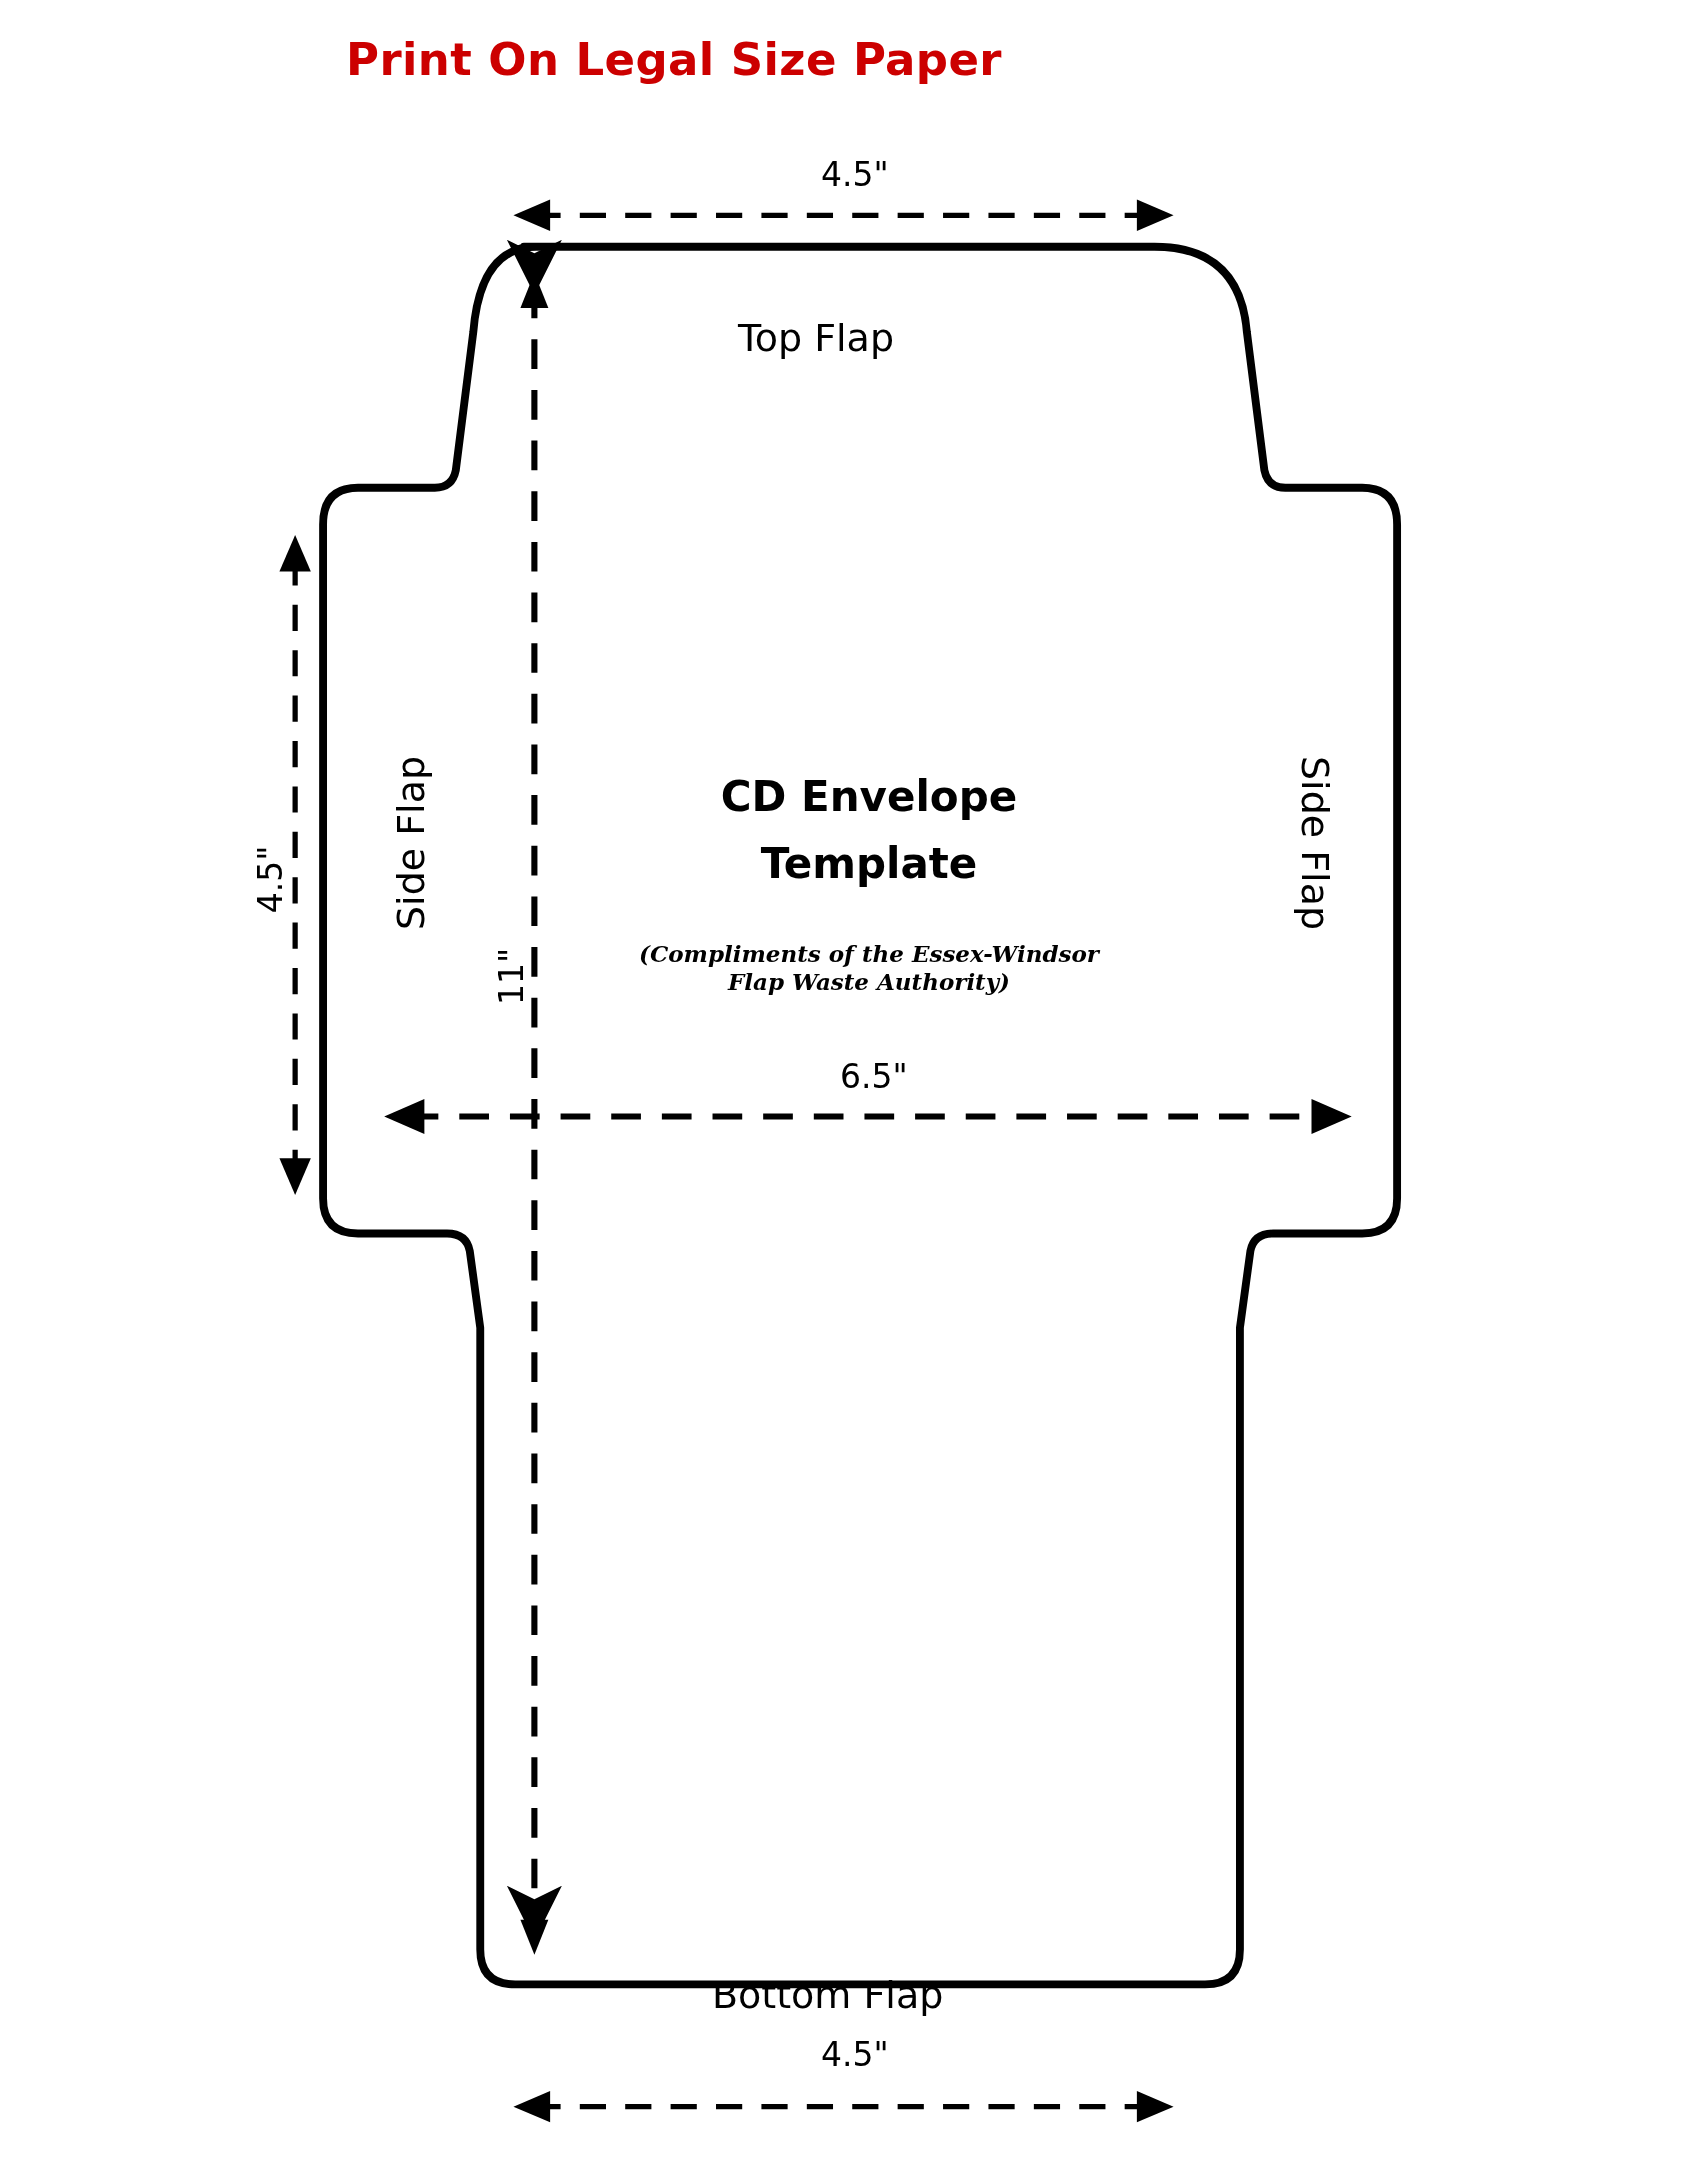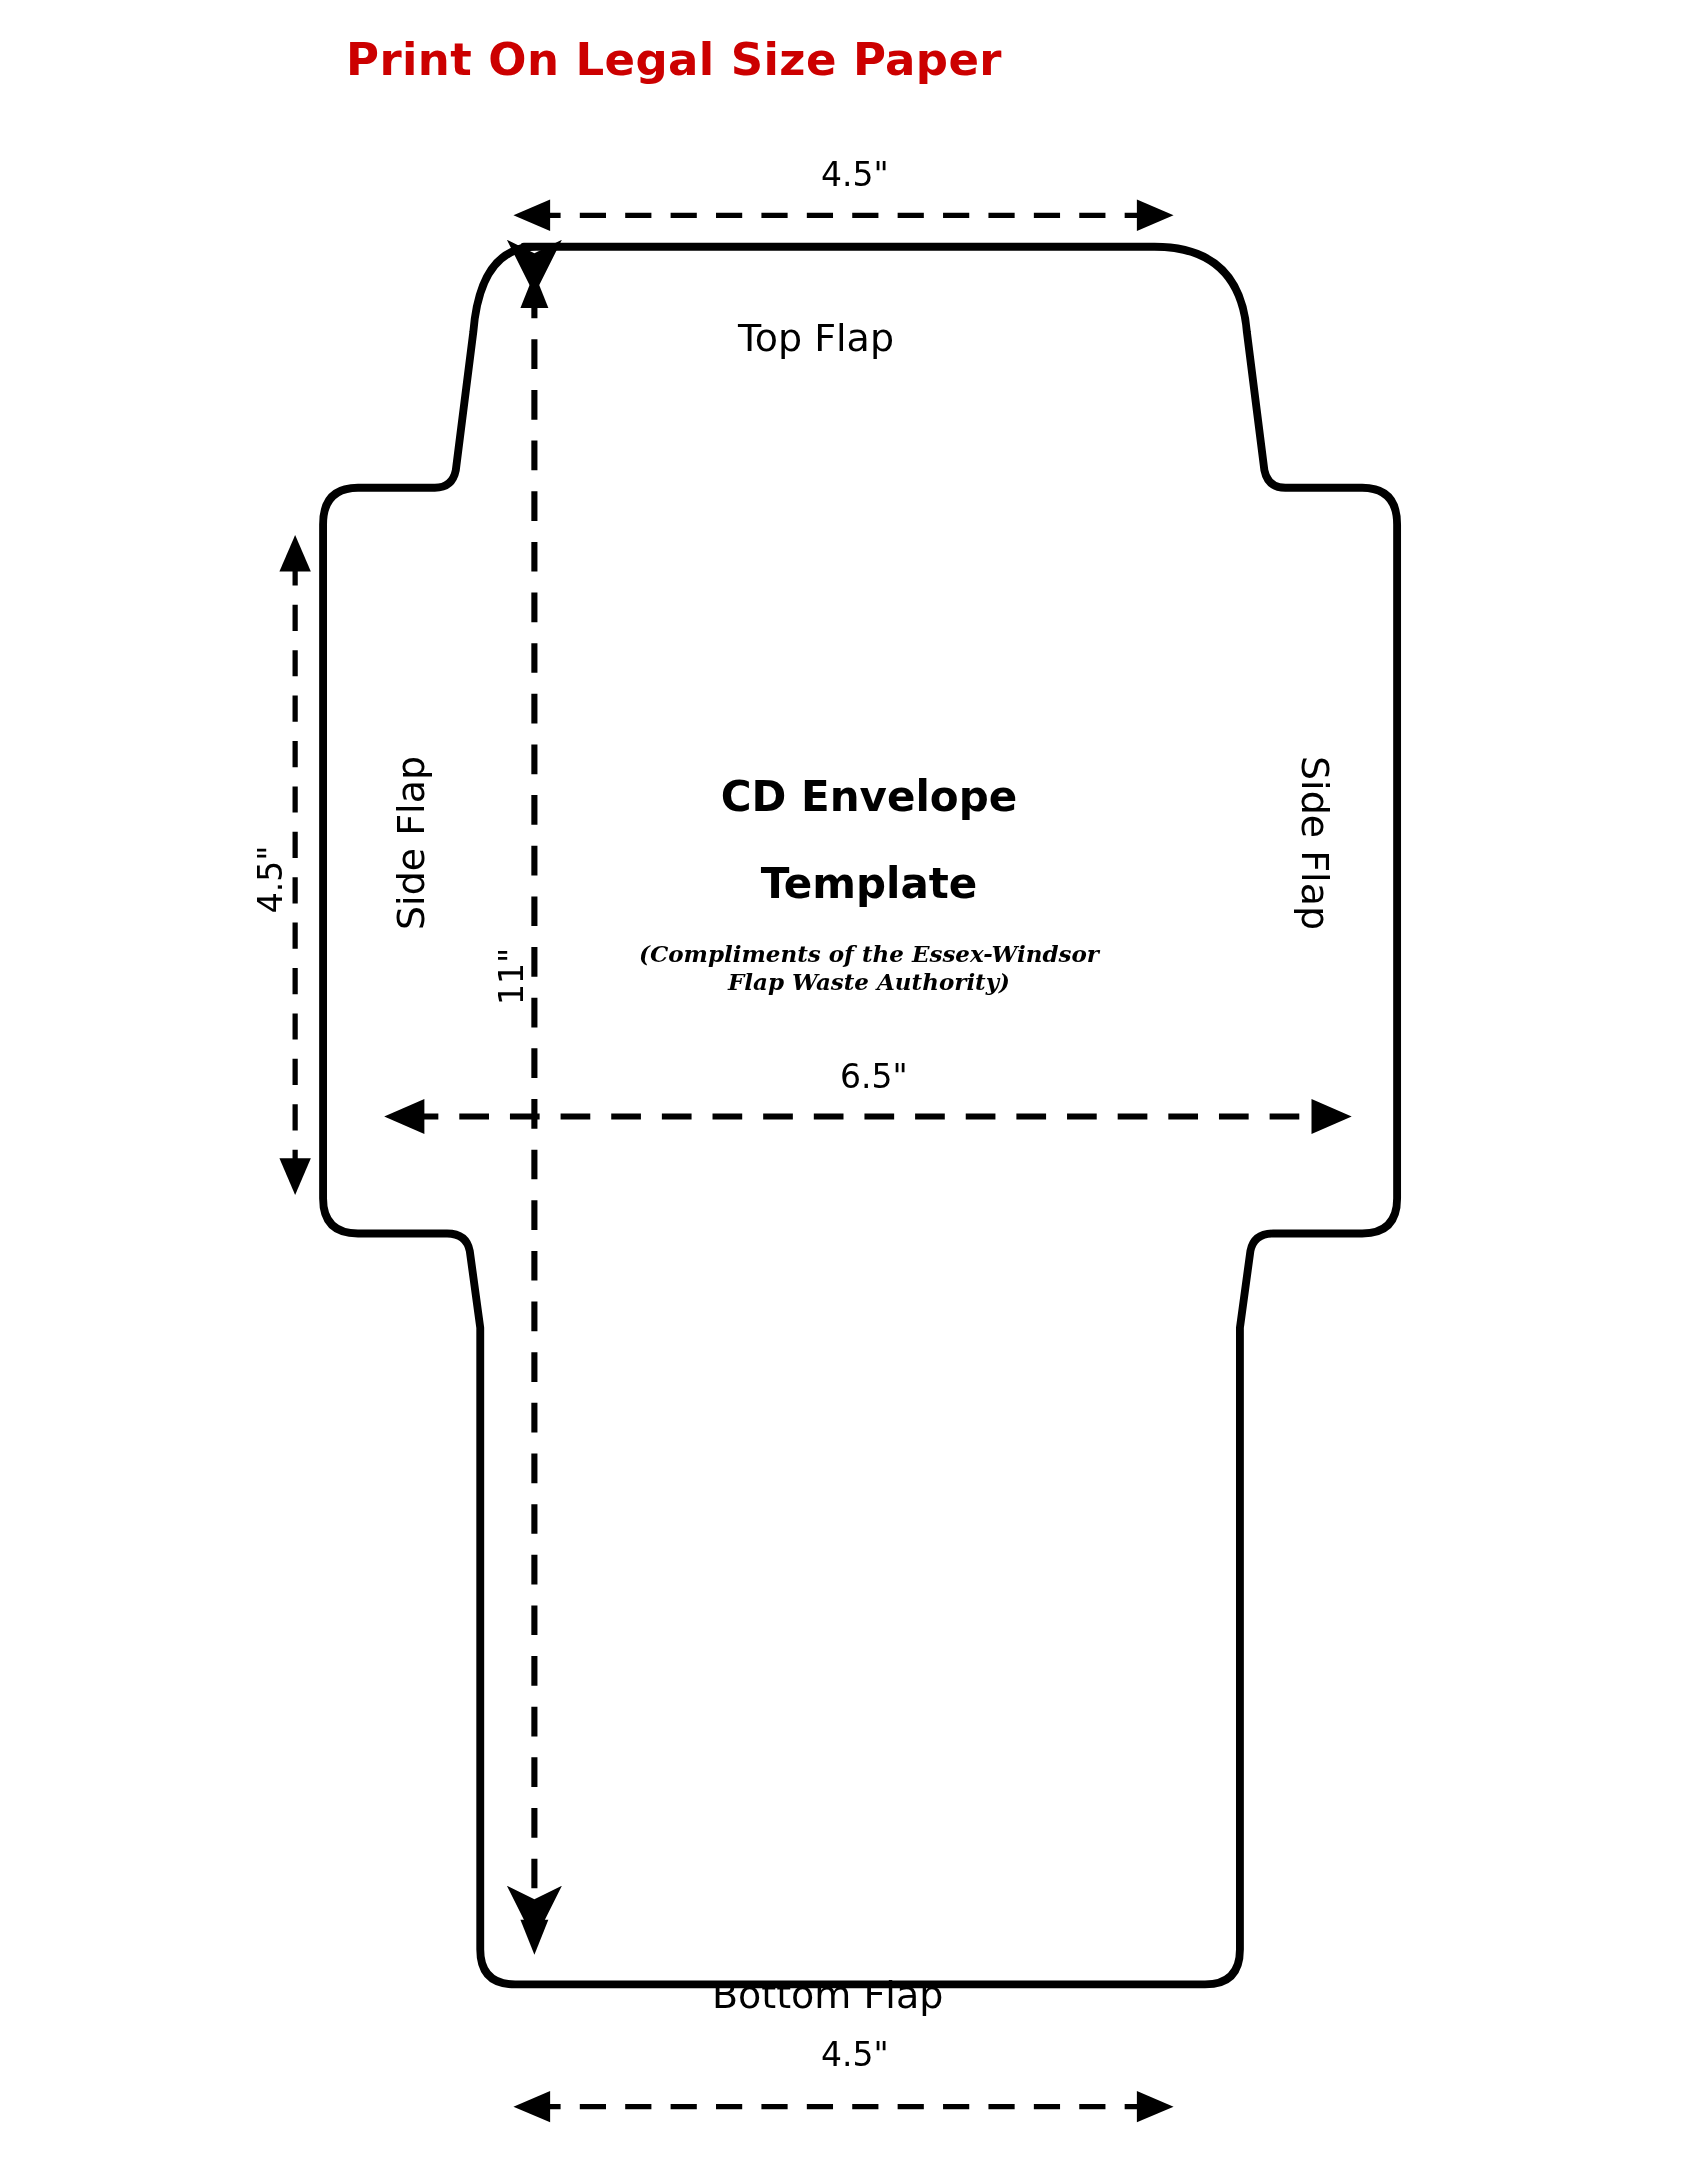--- a/index.html
+++ b/index.html
@@ -172,21 +172,21 @@
 
   <div class="lbl lbl-dim rot-left" style="left:218px; top:860px; width:105px; text-align:center;">4.5"</div>
 
   <div class="lbl lbl-flap rot-left" style="left:306px; top:821px; width:210px; text-align:center;">Side Flap</div>
 
   <div class="lbl lbl-flap rot-right" style="left:1210px; top:821px; width:210px; text-align:center;">Side Flap</div>
 
   <div class="lbl lbl-dim rot-left" style="left:459px; top:957px; width:105px; text-align:center;">11"</div>
 
   <div class="title-main" style="left:537px; top:773px;">CD Envelope</div>
-  <div class="title-main" style="left:537px; top:860px;">Template</div>
+  <div class="title-main" style="left:537px; top:840px;">Template</div>
 
   <div class="title-sub" style="left:537px; top:913px;margin-top:25px;">(Compliments of the Essex-Windsor</div>
   <div class="title-sub" style="left:537px; top:966px;">Flap Waste Authority)</div>
 
   <div class="lbl lbl-dim" style="left:840px; top:1057px;">6.5"</div>
 
   <div class="lbl lbl-flap" style="left:712px; top:1973px;">Bottom Flap</div>
 
   <div class="lbl lbl-dim" style="left:821px; top:2035px;">4.5"</div>
 

